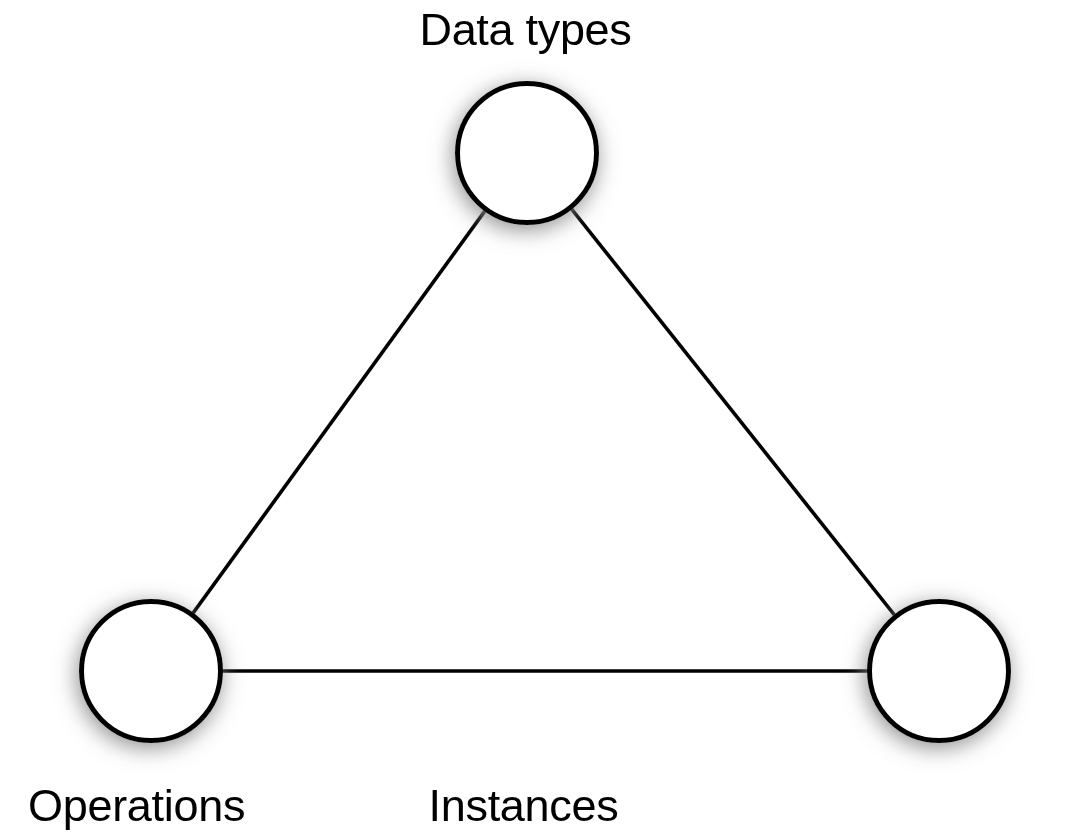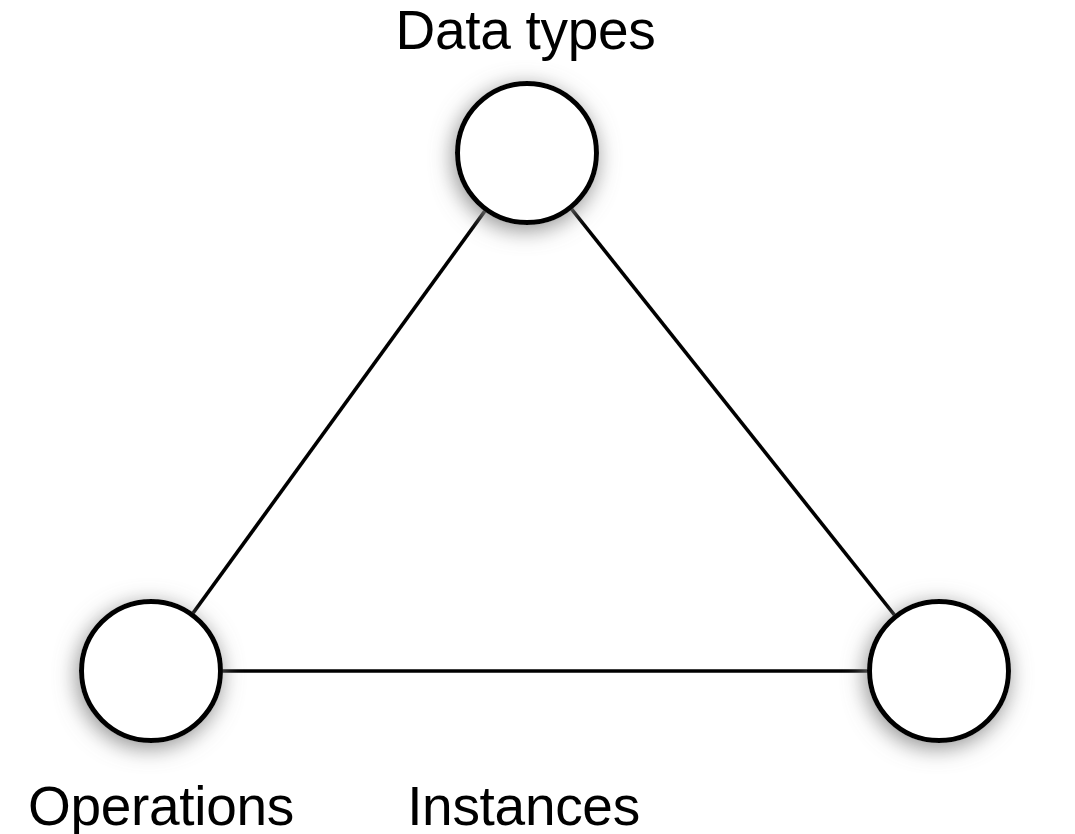--- a/index.html
+++ b/index.html
@@ -28,21 +28,21 @@
     left: 0;
     top: 0;
     width: 1075px;
     height: 834px;
     display: block;
   }
   .node-label {
     position: absolute;
     font-family: "Liberation Sans", sans-serif;
     font-weight: 400;
-    font-size: 55px;
+    font-size: 45px;
     line-height: 52px;
     letter-spacing: -0.3px;
     color: #000000;
     white-space: nowrap;
   }
   #label-data-types {
     left: 0;
     top: 4px;
     width: 1051px;
     text-align: center;

